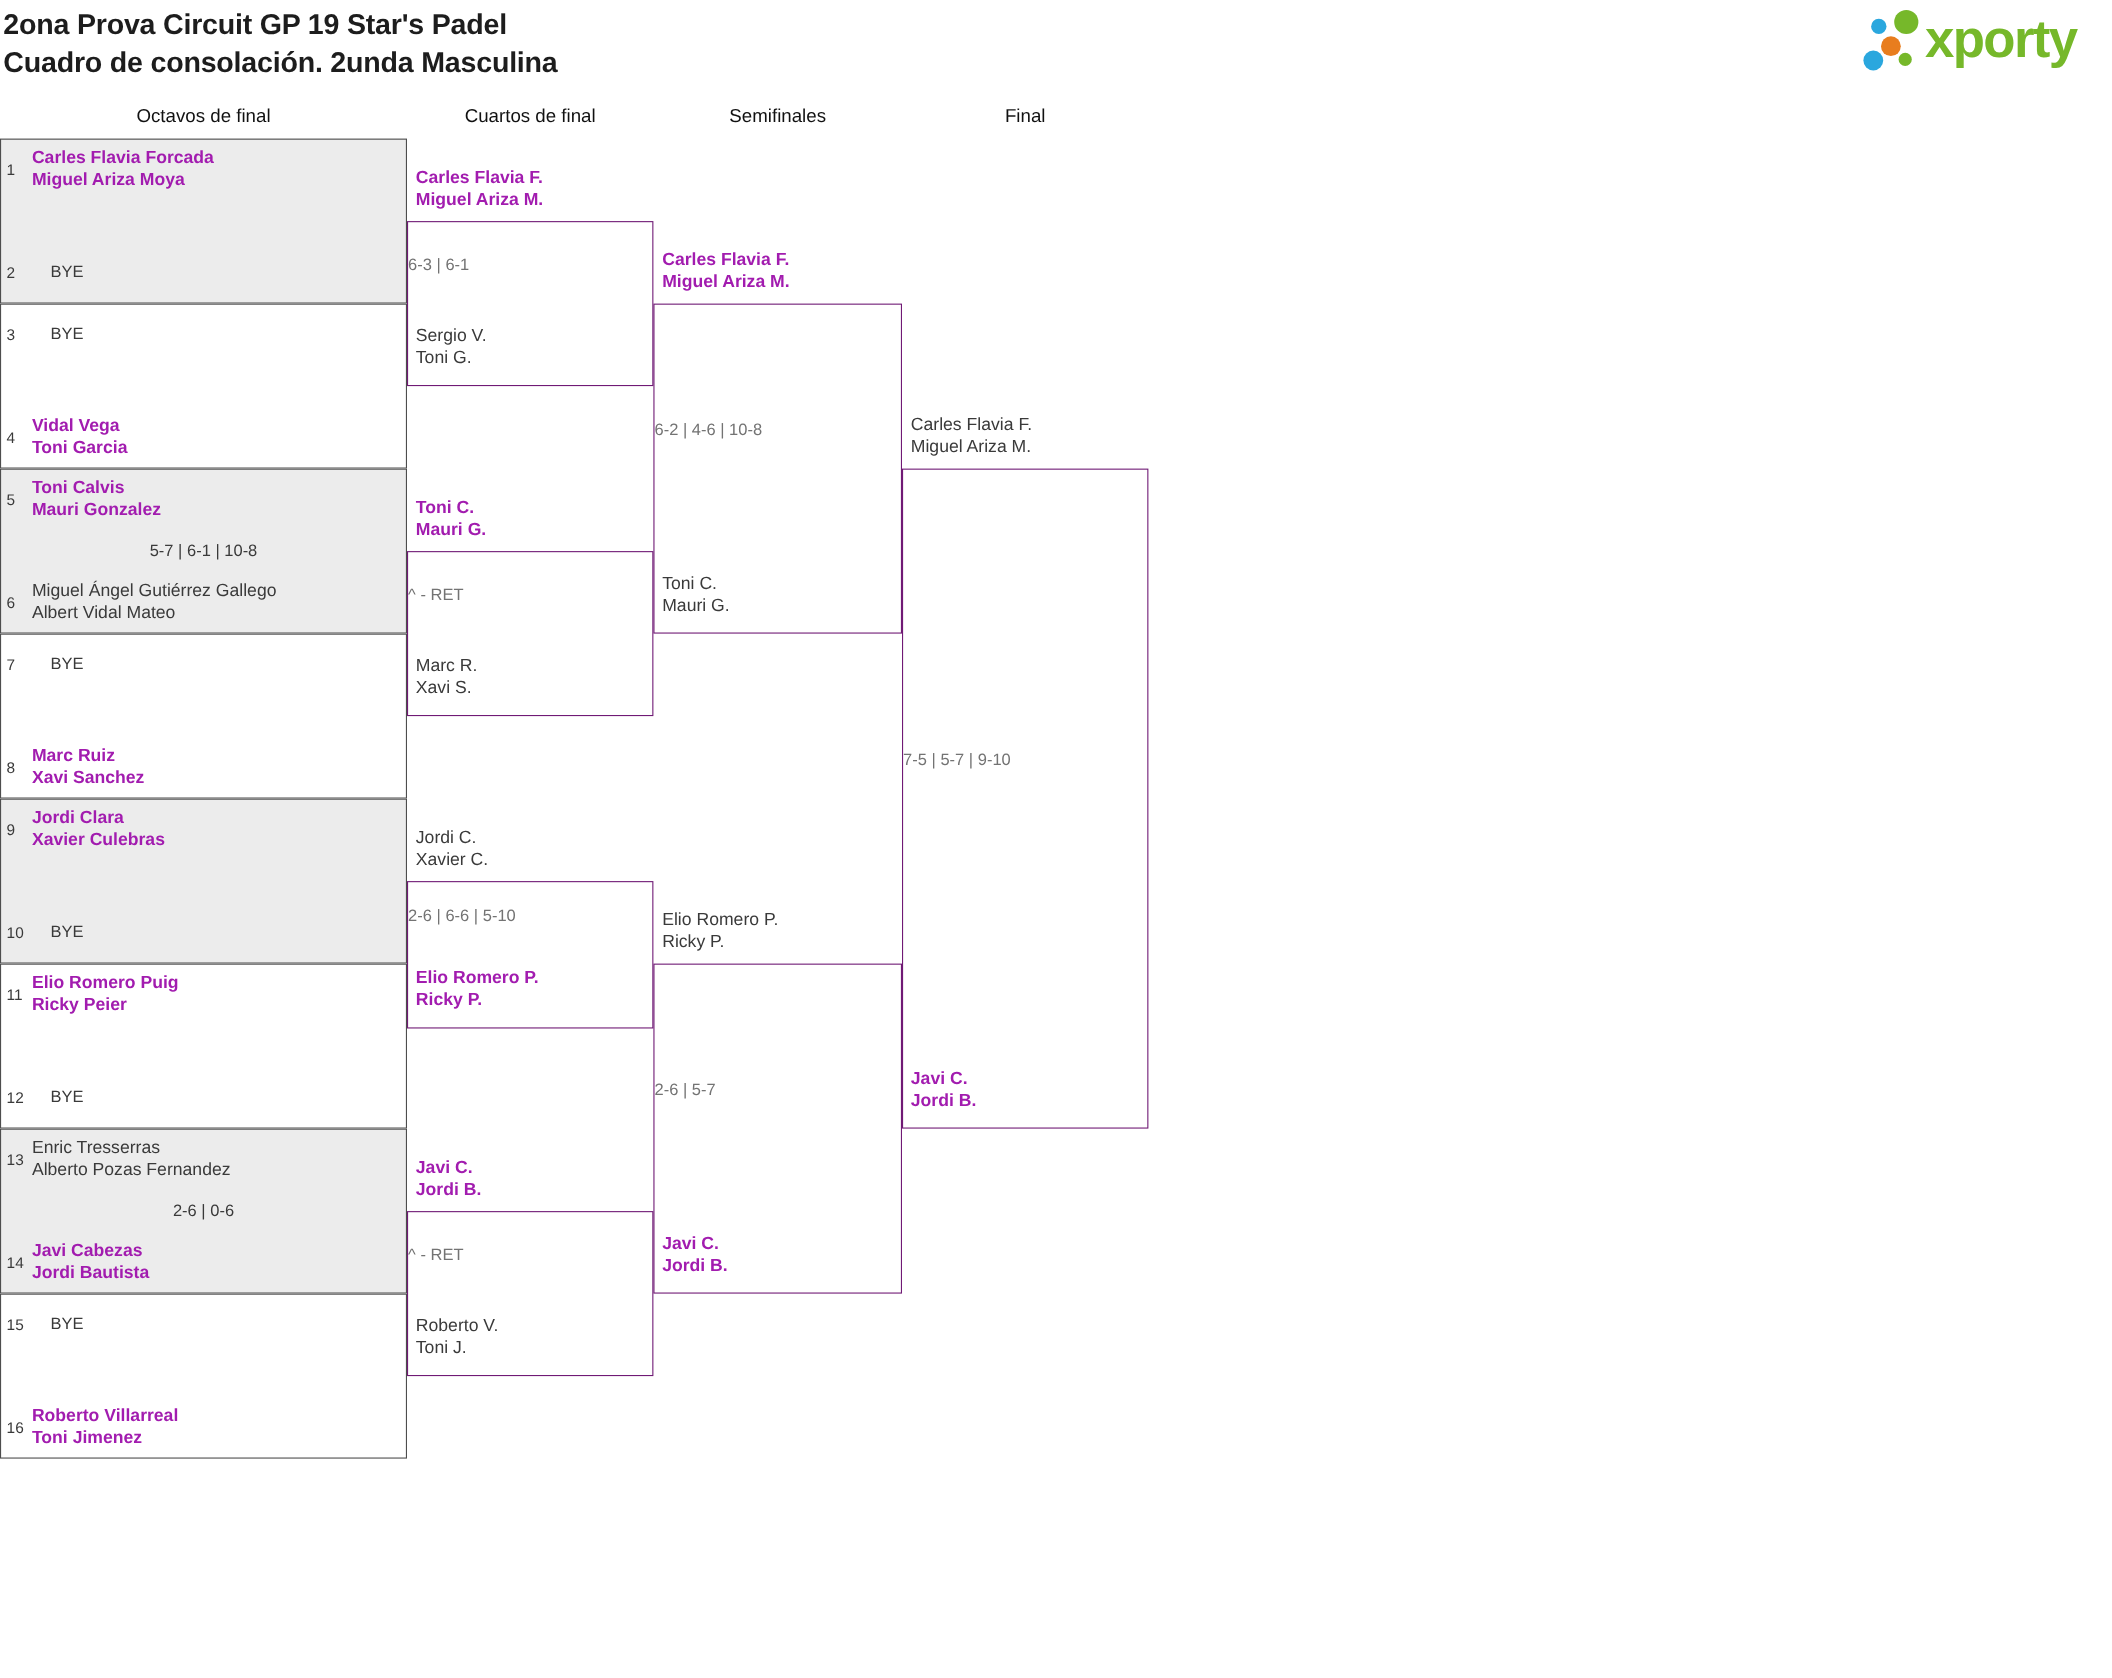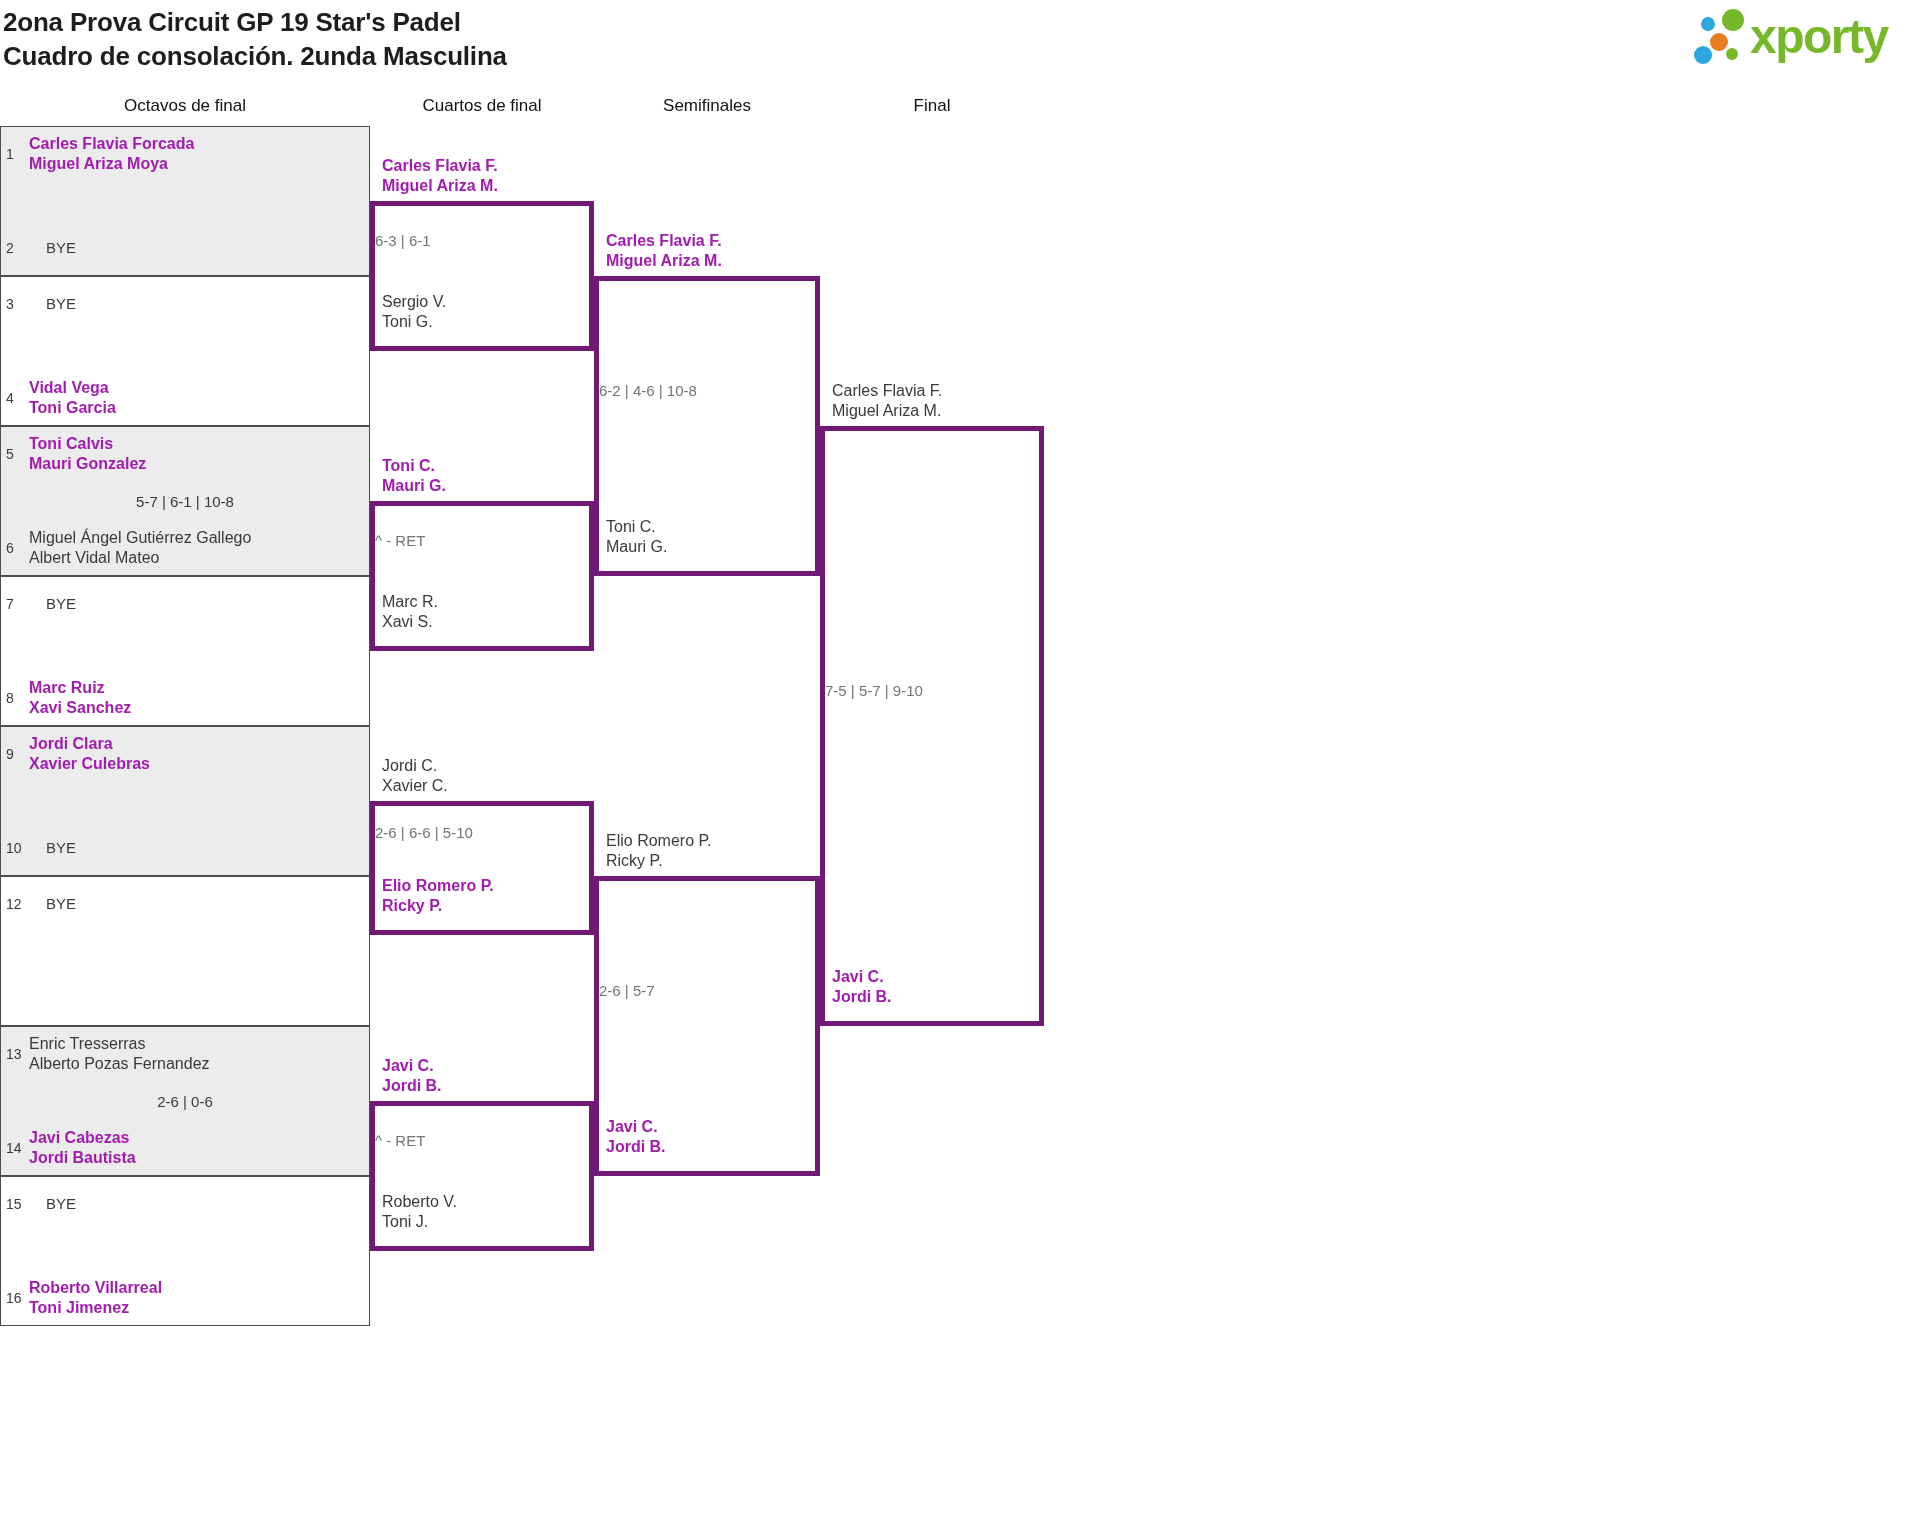--- a/index.html
+++ b/index.html
@@ -31,21 +31,21 @@
   .slot{ position:relative; height:54px; display:flex; align-items:center; padding-left:28px; }
   .num{ position:absolute; left:5px; top:50%; transform:translateY(-50%);
         font-size:14px; color:#3a3a3a; }
   .names{ }
   .nm{ font-size:16px; line-height:20px; color:#3a3a3a; white-space:nowrap; }
   .nm.bold{ font-weight:700; color:#a21caf; }
   .bye{ font-size:15px; line-height:20px; color:#3a3a3a; white-space:nowrap;margin-left:17px; }
   .r1score{ position:absolute; left:0; right:0; top:50%; transform:translateY(-50%);
             text-align:center; font-size:15px; color:#3a3a3a; }
   
-  .match{ position:absolute; border:5px solid #701a75; }
+  .match{ position:absolute; border:1px solid #701a75; }
   .match .t1{ position:absolute; left:7px; bottom:calc(100% + 10px); }
   .match .t2{ position:absolute; left:7px; bottom:14px; }
   .match .mscore{ position:absolute; left:0; right:0; top:calc(50% - 45px);
                   text-align:left; font-size:15px; color:#737373; line-height:20px; }
 </style>
 </head>
 <body>
 
 <div class="canvas">
 
@@ -145,20 +145,27 @@
     <div class="slot">
       <span class="num">10</span>
       <div class="names">
           <div class="bye">BYE</div>
         </div>
     </div>
   </div>
 
   <div class="r1box" style="top:876px;">
     <div class="slot">
+      <span class="num">11</span>
+      <div class="names">
+        <div class="nm bold">Elio Romero Puig</div>
+        <div class="nm bold">Ricky Peier</div>
+      </div>
+    </div>
+    <div class="slot">
       <span class="num">12</span>
       <div class="names">
           <div class="bye">BYE</div>
         </div>
     </div>
   </div>
 
   <div class="r1box shaded" style="top:1026px;">
     <div class="slot">
       <span class="num">13</span>

